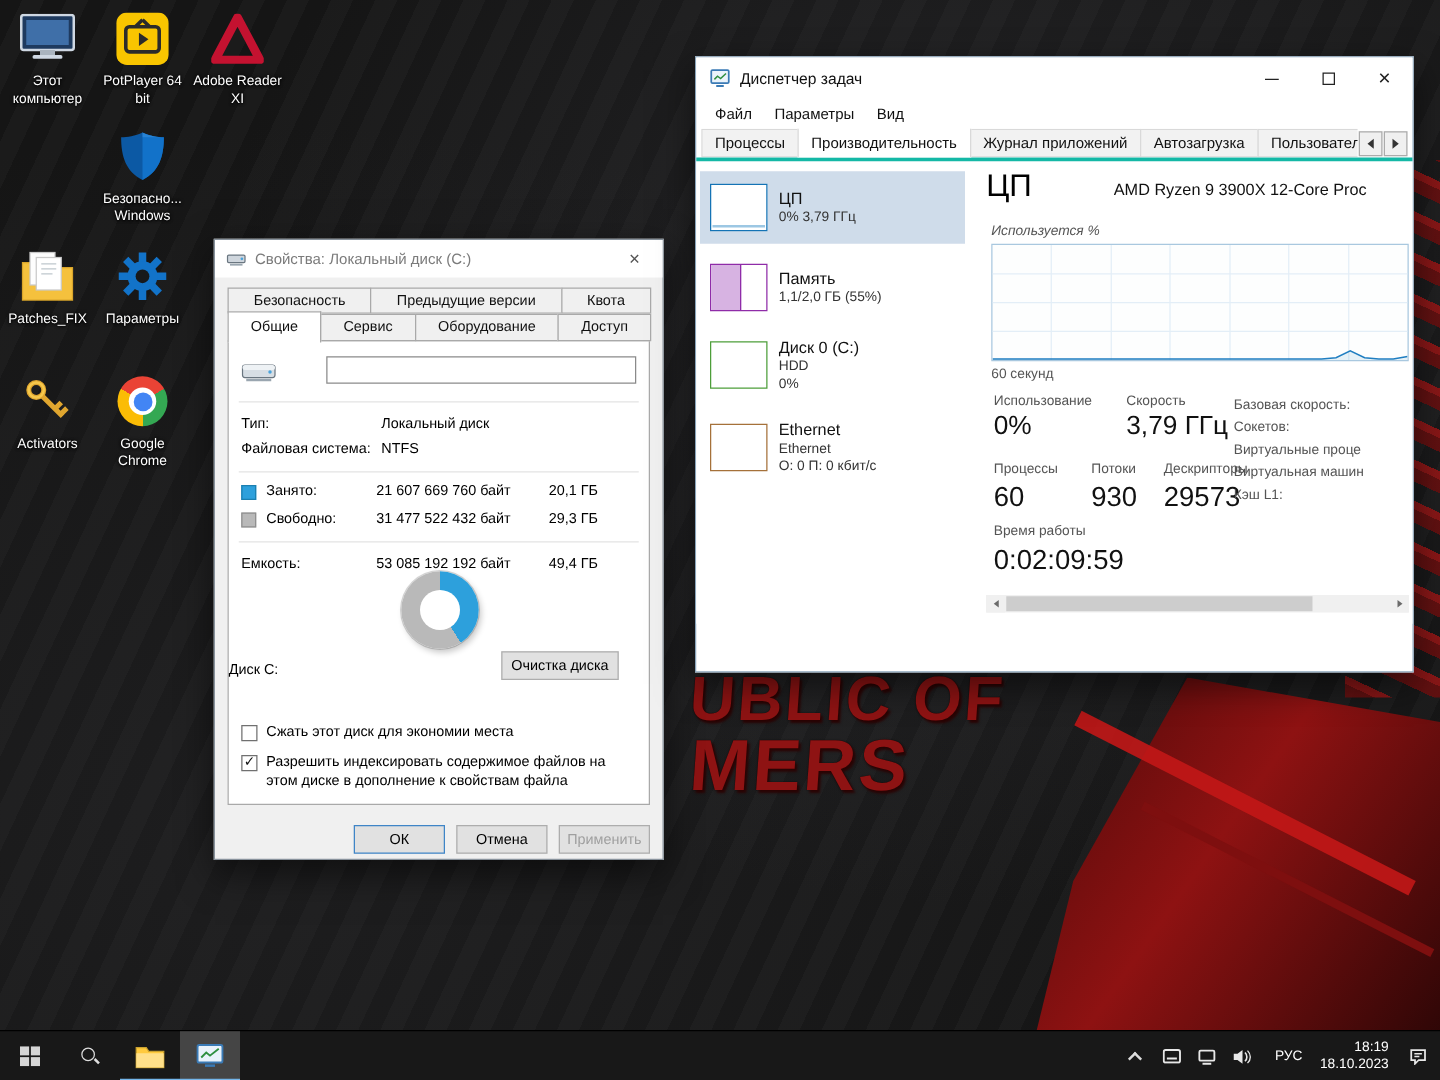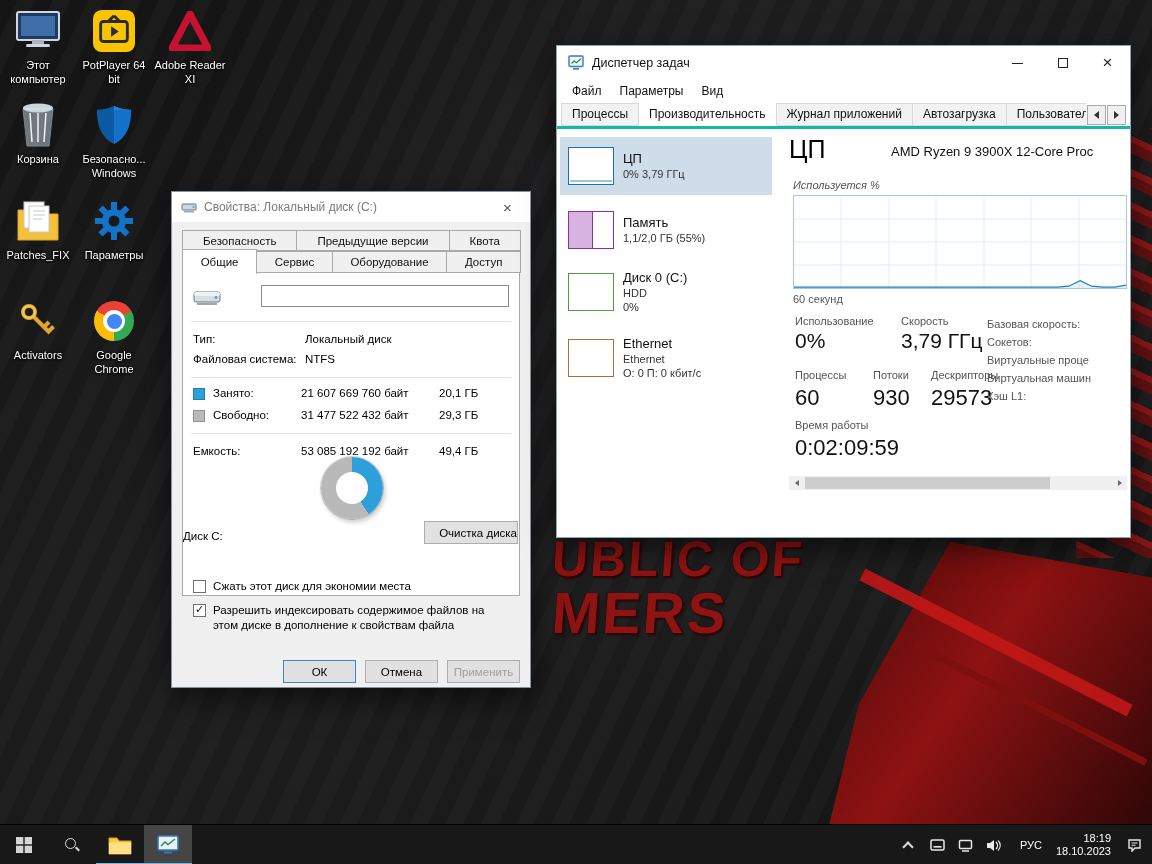--- a/index.html
+++ b/index.html
@@ -35,37 +35,37 @@
   .pwin{left:171px;top:191px;width:360px;height:497px;background:#f0f0f0;border:1px solid #88929c;z-index:5;}
   .pw-title{position:absolute;left:0;top:0;right:0;height:30px;background:#fff;display:flex;align-items:center;}
   .pw-ticon{margin-left:9px;display:flex;}
   .pw-ttext{margin-left:7px;font-size:12px;color:#7b7b7b;}
   .pw-close{position:absolute;right:0;top:0;width:45px;height:30px;display:flex;align-items:center;justify-content:center;font-size:15px;color:#555;}
   .ptabs{position:absolute;left:10px;right:10px;display:flex;z-index:2;}
   .ptabs1{top:38px;height:21px;}
   .ptabs2{top:59px;height:22px;z-index:3;}
   .ptab{flex:1 1 auto;text-align:center;font-size:11.5px;line-height:20px;background:#f0f0f0;border:1px solid #a9a9a9;margin-right:-1px;color:#111;white-space:nowrap;padding:0 6px;}
   .ptab.active{background:#fff;border-bottom:none;height:25px;margin-top:-2px;position:relative;z-index:4;line-height:24px;}
-  .pw-page{position:absolute;left:10px;top:80px;width:338px;height:324px;background:#fff;border:1px solid #a9a9a9;}
+  .pw-page{position:absolute;left:10px;top:80px;width:338px;height:372px;background:#fff;border:1px solid #a9a9a9;}
   .pw-page .sep{position:absolute;left:8px;right:8px;border-top:1px solid #e3e3e3;}
   .s1{top:48px;} .s2{top:104px;} .s3{top:160px;}
   .drive-ic{position:absolute;left:10px;top:12px;}
   .pw-rename{position:absolute;left:78px;top:12px;width:248px;height:22px;border:1px solid #8a8a8a;font-size:12px;padding:2px 6px;background:#fff;cursor:text;}
   .prow{position:absolute;left:0;right:0;height:16px;font-size:11.5px;color:#000;}
   .prow span{position:absolute;white-space:nowrap;}
   .row-type{top:60px;} .row-fs{top:80px;} .row-used{top:114px;} .row-free{top:136px;} .row-cap{top:172px;}
   .plab{left:10px;} .pval{left:122px;} .plab2{left:30px;} .pbytes{left:118px;} .psize{left:256px;}
   .sw{position:absolute;left:10px;top:1px;width:12px;height:12px;}
   .sw-used{background:#2da0dc;border:1px solid #1b7fb0;}
   .sw-free{background:#b9b9b9;border:1px solid #8f8f8f;}
   .donut{position:absolute;left:138px;top:184px;width:62px;height:62px;border-radius:50%;box-shadow:2px 3px 5px rgba(0,0,0,.22),0 0 0 1px #d6d6d6;}
   .donut::after{content:"";position:absolute;inset:15px;background:#fff;border-radius:50%;}
   .disk-label{position:absolute;left:0;top:257px;width:338px;text-align:left;font-size:11.5px;}
   .btn{background:#e1e1e1;border:1px solid #adadad;font-size:11.5px;color:#000;cursor:pointer;}
-  .cleanup{position:absolute;right:1px;top:248px;width:94px;height:23px;text-align:right;}
+  .cleanup{position:absolute;right:24px;top:248px;width:94px;height:23px;}
   .cb-row{position:absolute;left:10px;right:8px;display:block;}
   .cb1{top:306px;} .cb2{top:330px;}
   .cb{position:absolute;left:0;top:1px;width:13px;height:13px;background:#fff;border:1px solid #707070;}
   .cb.checked::after{content:"✓";position:absolute;left:1px;top:-2px;font-size:11px;color:#111;}
   .cb-label{display:block;margin-left:20px;font-size:11.5px;line-height:1.3;color:#000;}
   .pw-buttons{position:absolute;right:10px;top:468px;display:flex;gap:9px;}
   .pw-buttons .btn{width:73px;height:23px;}
   .btn-ok{border-color:#3f85c7;}
   .btn-apply{color:#9f9f9f;}
   
@@ -183,30 +183,20 @@
 
   <div class="dcell" style="left:152px;top:6px">
     <div class="dicon">
       <svg width="42" height="40" viewBox="0 0 42 40">
           <path d="M21 3 L39 37 L3 37 Z" fill="none" stroke="#c41230" stroke-width="7" stroke-linejoin="round"></path>
         </svg>
     </div>
     <div class="dlabel">Adobe Reader XI</div>
   </div>
 
-  <div class="dcell" style="left:0;top:100px">
-    <div class="dicon">
-      <svg width="36" height="46" viewBox="0 0 36 46">
-          <ellipse cx="18" cy="6" rx="15" ry="4.5" fill="#dfe9f0" opacity=".9"></ellipse>
-          <path d="M3 7 L7 44 L29 44 L33 7 Z" fill="#c9d6e0" opacity=".5" stroke="#e8f0f6" stroke-width="1"></path>
-          <path d="M10 11 L12 40 M18 11 L18 40 M26 11 L24 40" stroke="#eef4f8" stroke-width="1.5" fill="none"></path>
-        </svg>
-    </div>
-    <div class="dlabel">Корзина</div>
-  </div>
 
   <div class="dcell" style="left:76px;top:100px">
     <div class="dicon">
       <svg width="38" height="44" viewBox="0 0 40 44">
           <path d="M20 2 C26 5 33 6 38 6 C38 22 34 35 20 42 C6 35 2 22 2 6 C7 6 14 5 20 2 Z" fill="#0c59a4"></path>
           <path d="M20 2 C26 5 33 6 38 6 C38 22 34 35 20 42 Z" fill="#1272c9"></path>
           <path d="M20 2 C26 5 33 6 38 6 L20 6 Z" fill="#3e94e0" opacity=".5"></path>
         </svg>
     </div>
     <div class="dlabel">Безопасно... Windows</div>

